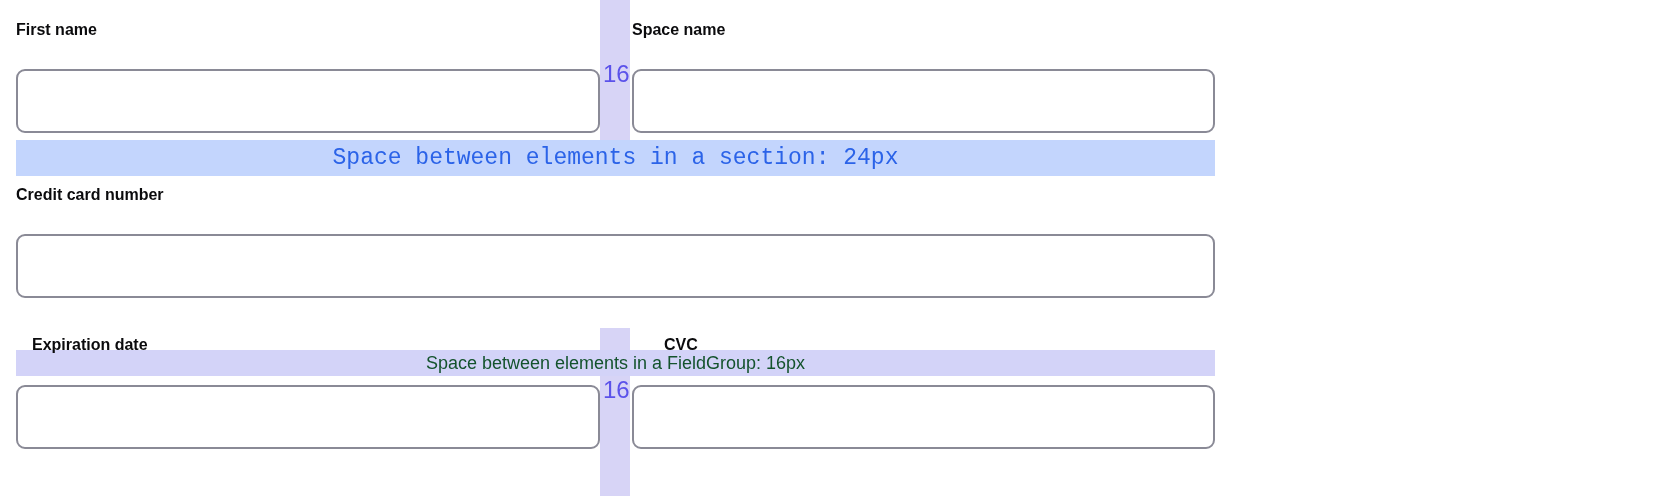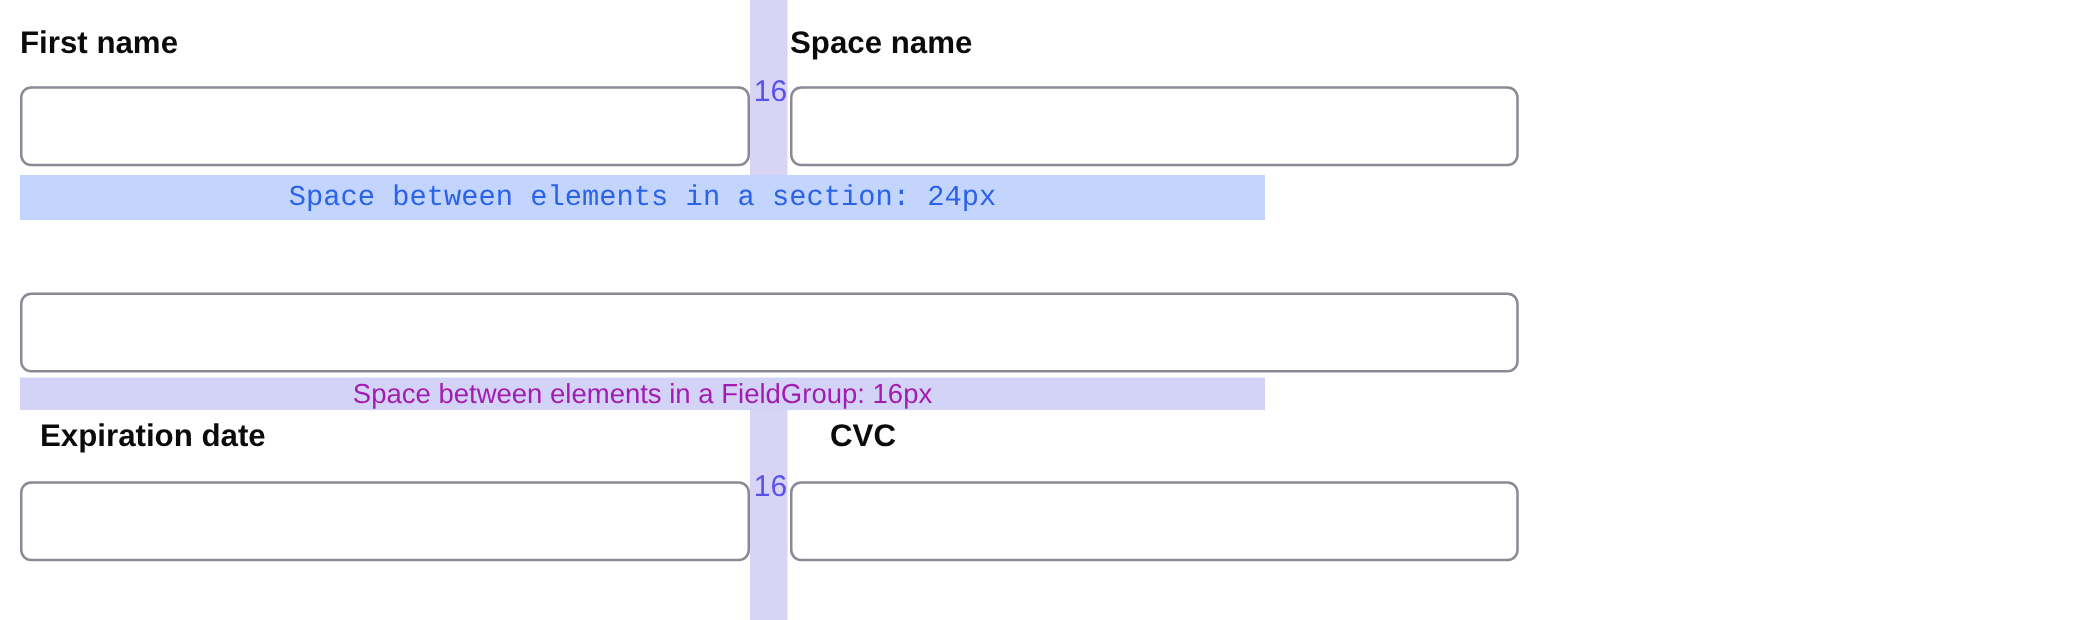--- a/index.html
+++ b/index.html
@@ -18,21 +18,21 @@
   .page {
     position: relative;
     width: 1672px;
     height: 496px;
     background: #ffffff;
   }
 
   
   .field-label {
     font-family: "Liberation Sans", sans-serif;
-    font-size: 25px;
+    font-size: 16px;
     font-weight: bold;
     color: #0b0b0d;
     line-height: 1;
     white-space: nowrap;
   }
 
   .text-input {
     background: #ffffff;
     border: 2px solid #8a8a96;
     border-radius: 9px;
@@ -43,44 +43,45 @@
     font-size: 20px;
     color: #0b0b0d;
     padding: 0 12px;
     outline: none;
   }
 
   
   .annotation-band {
     position: absolute;
     left: 16px;
-    width: 996px;
+    width: 1199px;
     box-sizing: border-box;
     display: flex;
     align-items: center;
     justify-content: center;
   }
 
   .band-section {
     background: #c3d5fd;
     height: 36px;
     font-family: "Liberation Mono", monospace;
     font-size: 23px;
     color: #2b63e8;
     letter-spacing: 0px;
     white-space: nowrap;
   }
 
   .band-fieldgroup {
     background: #d3d3f8;
     height: 26px;
     font-family: "Liberation Sans", sans-serif;
-    font-size: 22px;
-    color: #a21caf;
+    font-size: 18px;
+    color: #14532d;
     white-space: nowrap;
+    margin-top: 48px;
   }
 
   
   .gap-strip {
     position: absolute;
     background: #d7d4f6;
     width: 30px;
   }
   .gap-strip-label {
     position: absolute;
@@ -135,20 +136,21 @@
   </div>
 
   <div class="input-ln">
     <input class="text-input" type="text" placeholder="" style="">
   </div>
 
   <div class="annotation-band band-section band-1">
     <span>Space between elements in a section: 24px</span>
   </div>
 
+  <div class="field-label label-ccn">Credit card number</div>
 
   <div class="input-ccn">
     <input class="text-input" type="text" placeholder="" style="">
   </div>
 
   <div class="annotation-band band-fieldgroup band-2">
     <span>Space between elements in a FieldGroup: 16px</span>
   </div>
 
   <div class="field-label label-exp">Expiration date</div>

